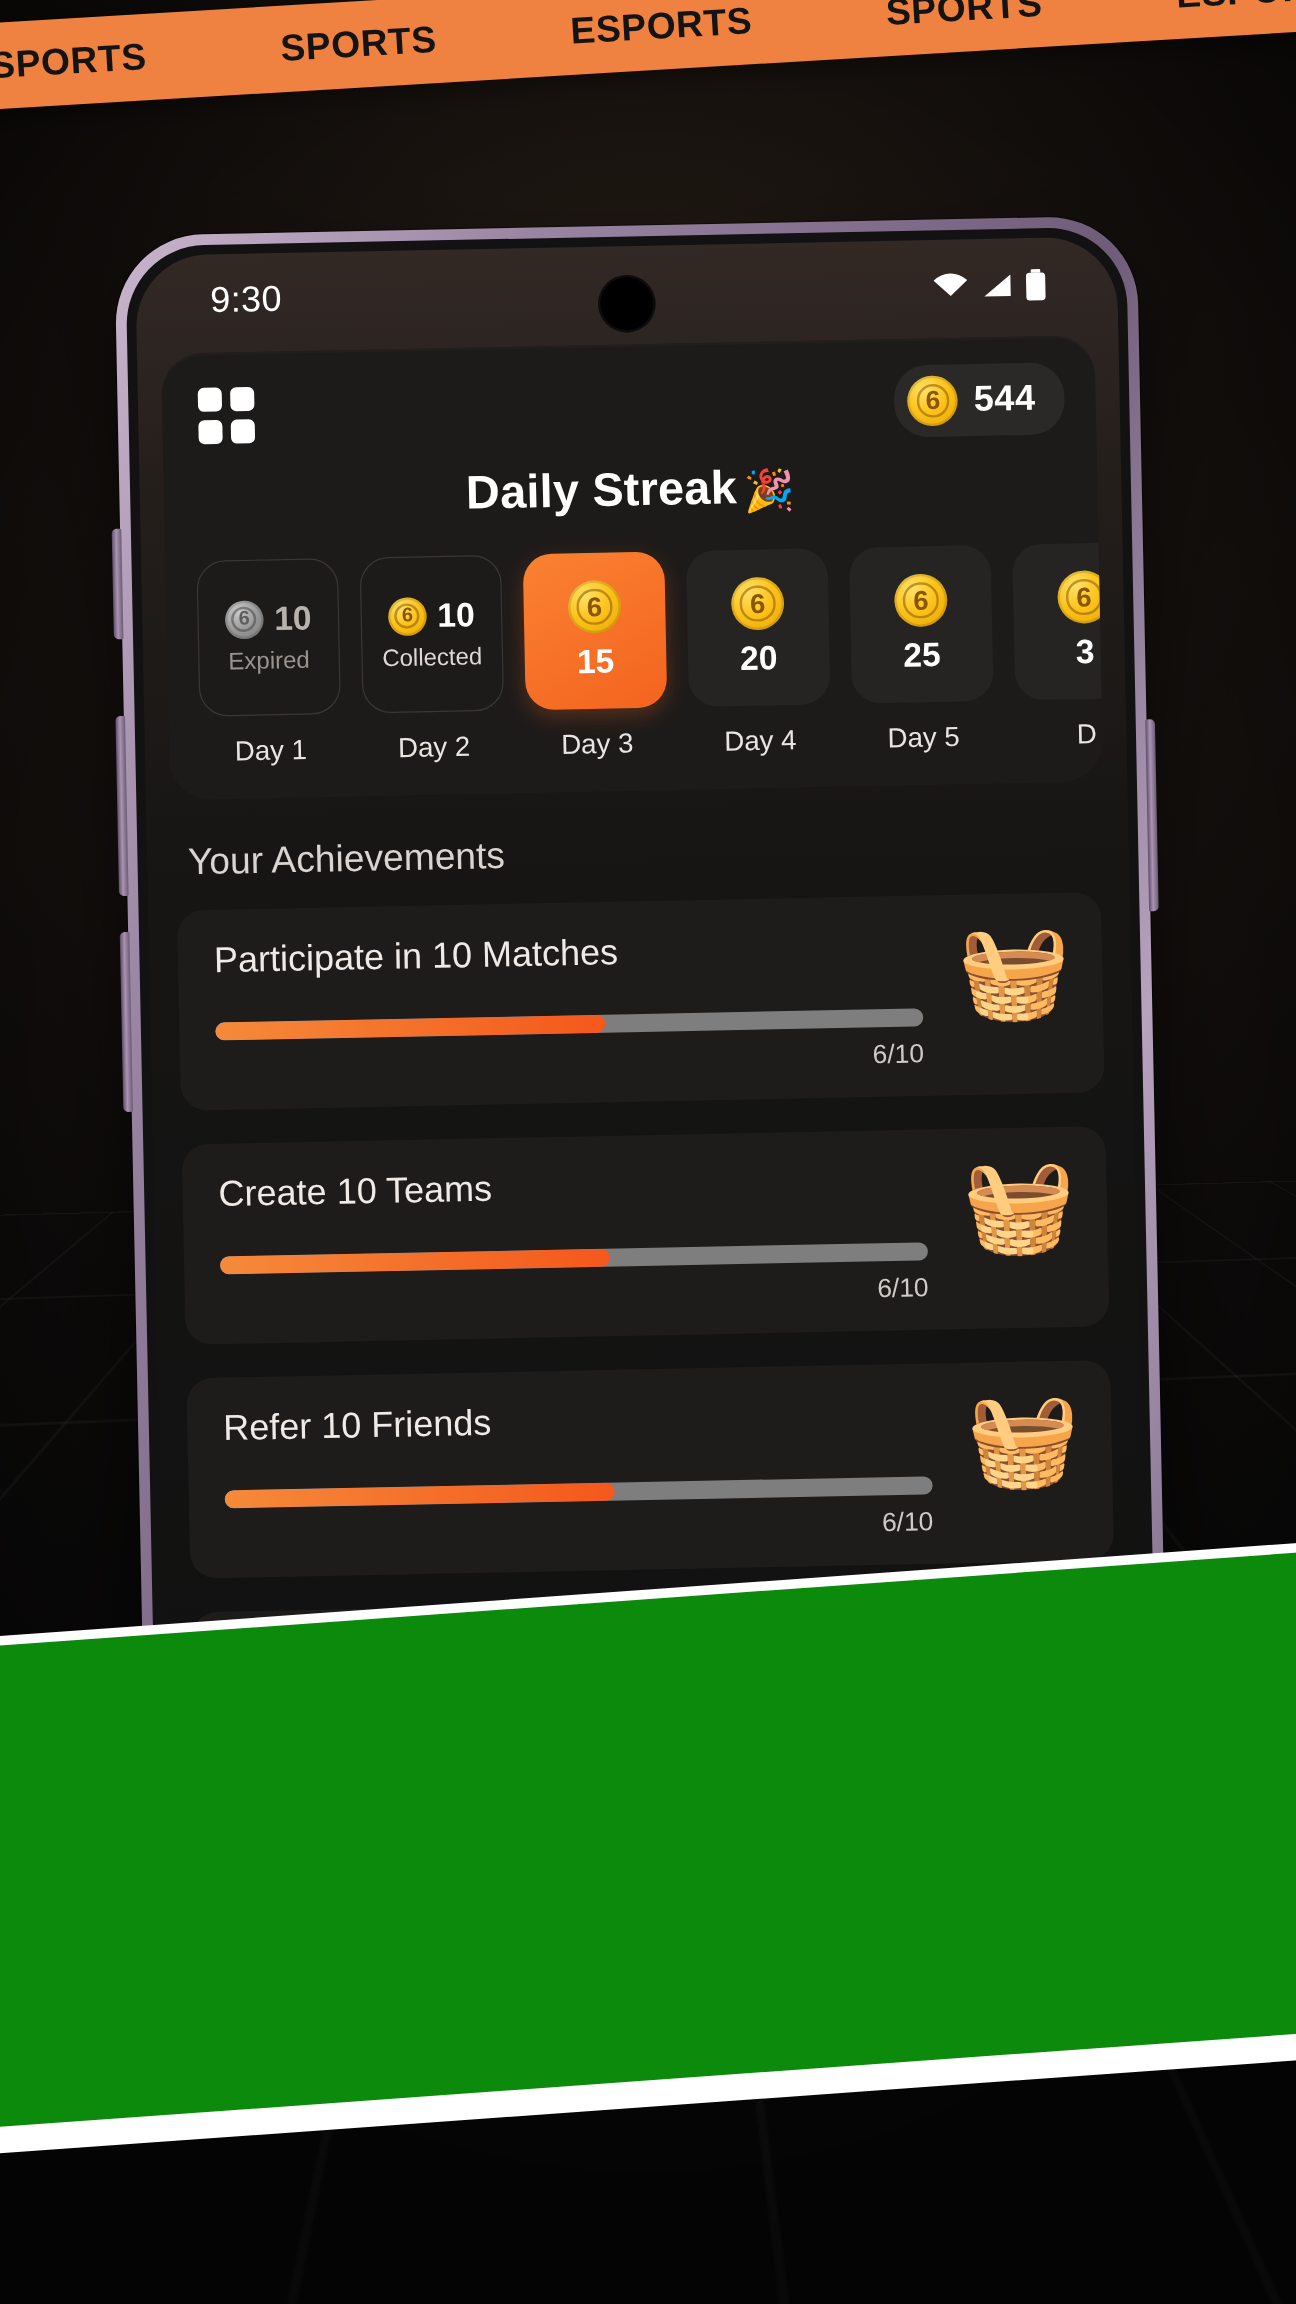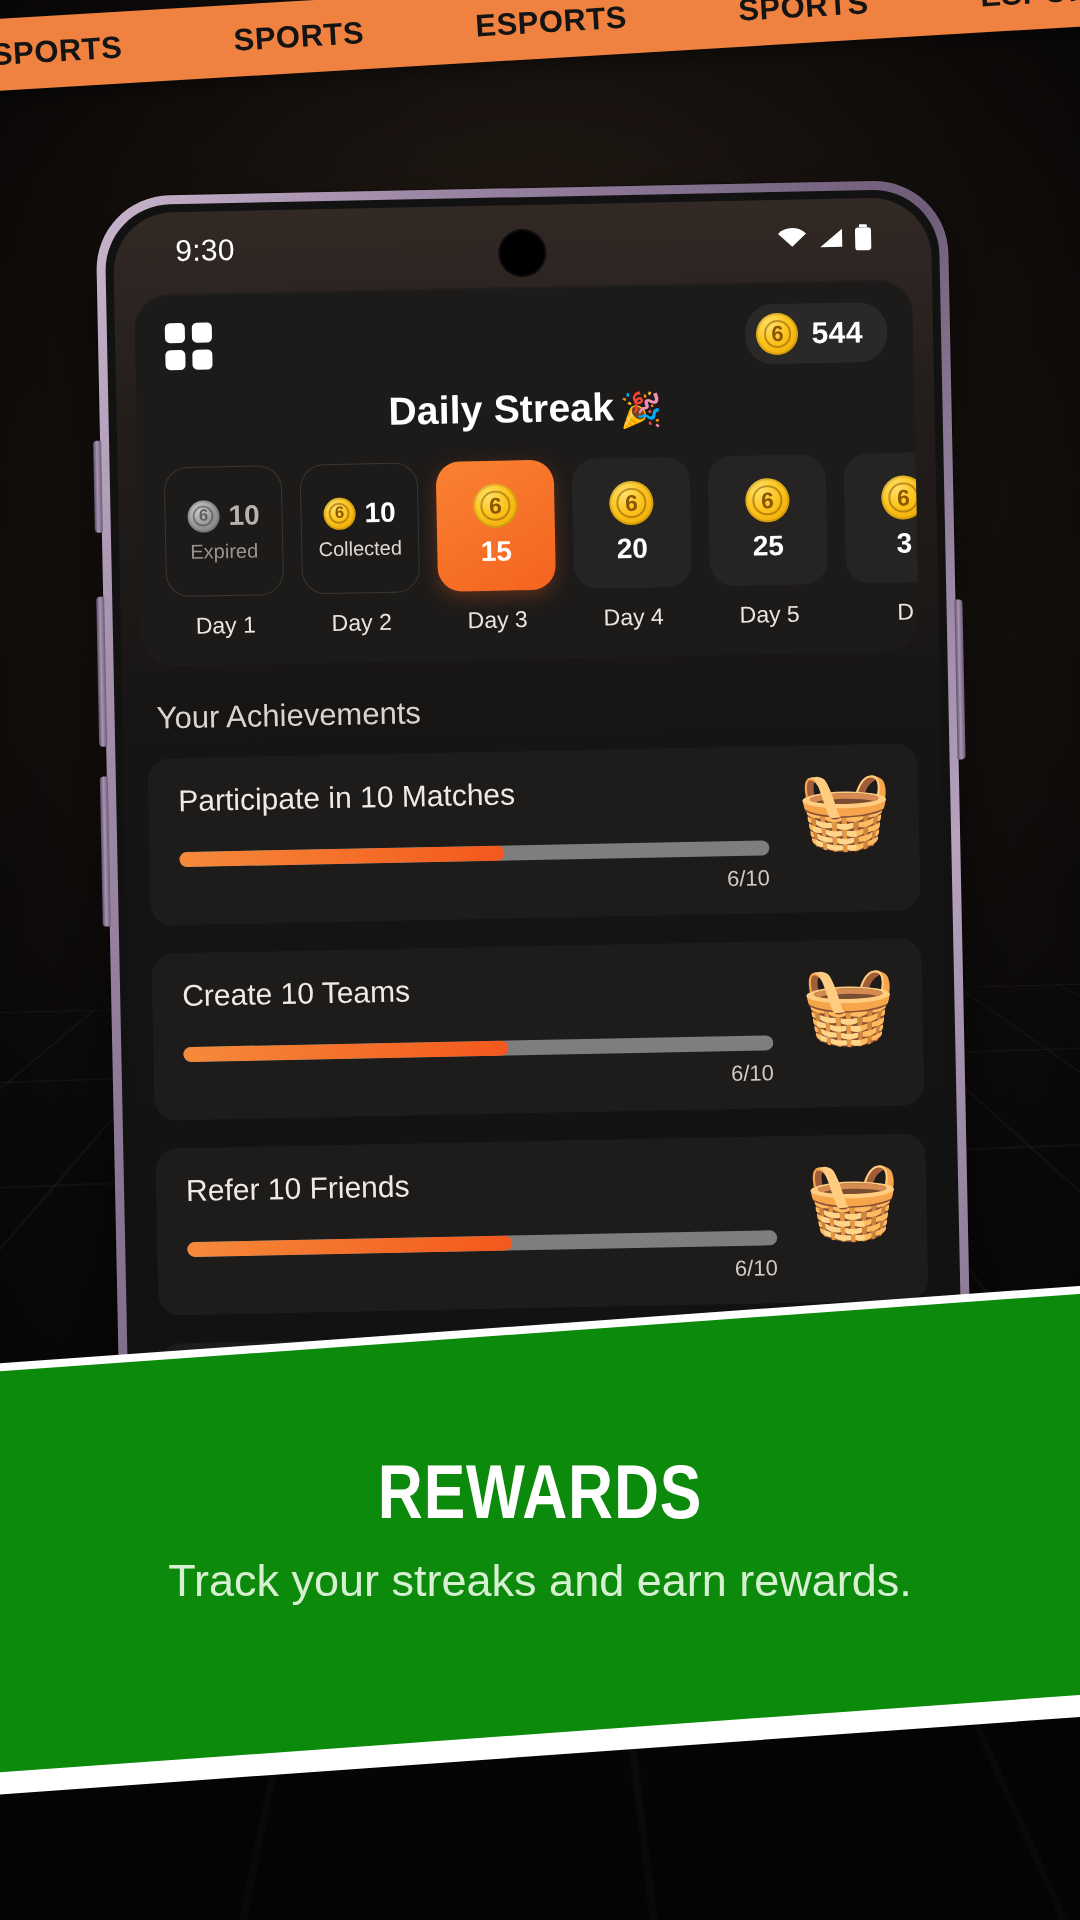--- a/index.html
+++ b/index.html
@@ -385,18 +385,14 @@
               </div>
             </div>
 
         </div>
       </div>
     </div>
   </div>
 
   <div class="banner-white"></div>
   <div class="banner-green"></div>
-  <div class="banner-text">
-    <div class="banner-title">REWARDS</div>
-    <div class="banner-sub">Track your streaks and earn rewards.</div>
-  </div>
 
 </div>
 
 </body></html>

